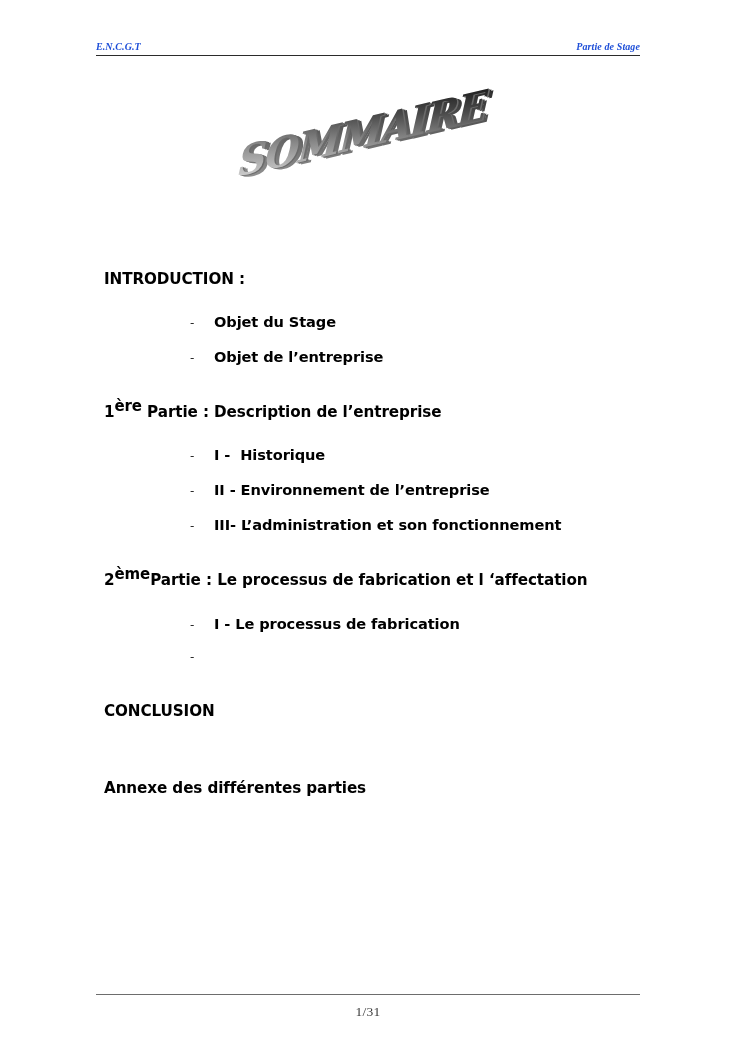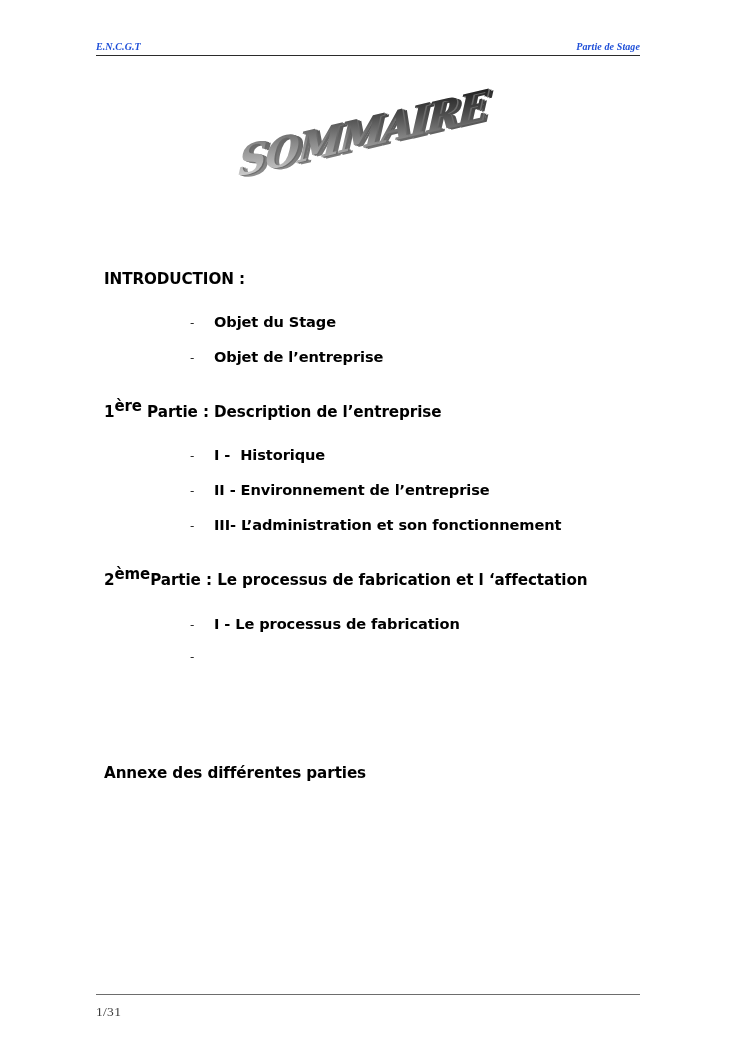--- a/index.html
+++ b/index.html
@@ -122,20 +122,21 @@
 
   .block { margin: 0; padding: 0; }
 
   
   .footer {
     position: absolute;
     left: 96px;
     top: 994px;
     width: 544px;
     border-top: 1.2px solid #6d6d6d;
+    text-align: center;
     padding-top: 6px;
   }
 
   .footer-page {
     font-family: "Liberation Serif", "DejaVu Serif", serif;
     font-size: 13.5px;
     color: #3a3a3a;
     letter-spacing: 0.3px;
   }
 </style>
@@ -225,20 +226,23 @@
         <span class="toc-item-label">I - Le processus de fabrication</span>
       </div>
       <div class="gap-sm"></div>
       <div class="toc-item">
         <span class="toc-dash">-</span>
       </div>
     </div>
 
     <div class="gap-lg"></div>
 
+    <div class="block">
+      <div class="toc-heading"><span>CONCLUSION</span></div>
+    </div>
 
     <div class="gap-lg"></div>
     <div style="height:22px"></div>
 
     <div class="block">
       <div class="toc-heading"><span>Annexe des différentes parties</span></div>
     </div>
 
   </div>
 

